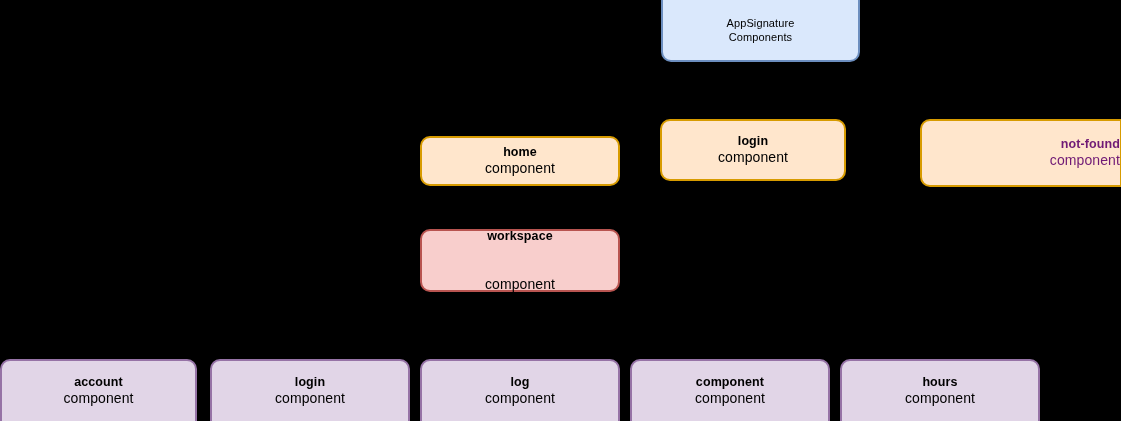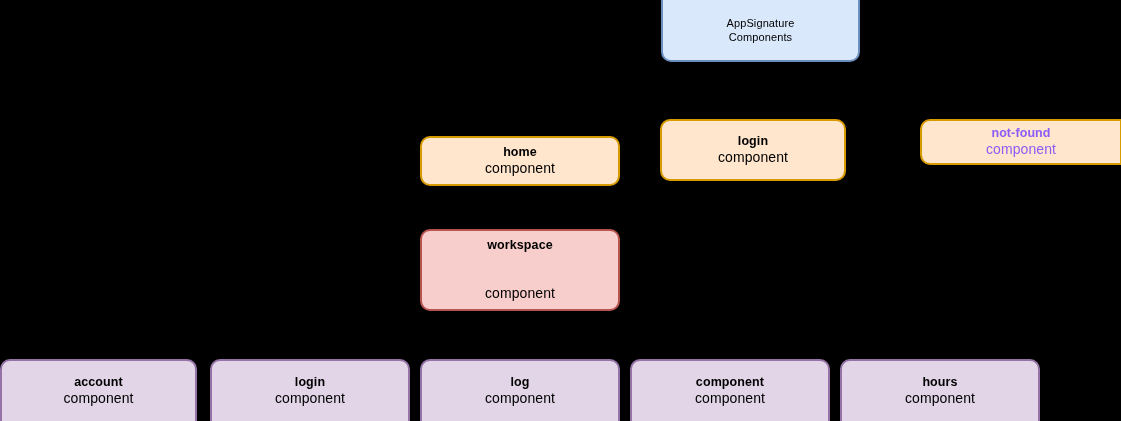--- a/index.html
+++ b/index.html
@@ -73,25 +73,25 @@
       <div class="n-sub">Components</div>
     </div>
     <div class="node page" style="left: 420px; top: 136px; width: 200px; height: 50px; background: rgb(255, 230, 204); border-color: rgb(215, 155, 0); color: rgb(0, 0, 0);">
       <div class="n-title">home</div>
       <div class="n-sub">component</div>
     </div>
     <div class="node page" style="left: 660px; top: 119px; width: 186px; height: 62px; background: rgb(255, 230, 204); border-color: rgb(215, 155, 0); color: rgb(0, 0, 0);">
       <div class="n-title">login</div>
       <div class="n-sub">component</div>
     </div>
-    <div class="node page clip-right" style="left: 920px; top: 119px; width: 202px; height: 46px; background: rgb(255, 230, 204); border-color: rgb(215, 155, 0); color: #8b5cf6;">
+    <div class="node page clip-right" style="left: 920px; top: 119px; width: 202px; height: 68px; background: rgb(255, 230, 204); border-color: rgb(215, 155, 0); color: #701a75; align-items: flex-end;">
       <div class="n-title">not-found</div>
       <div class="n-sub">component</div>
     </div>
-    <div class="node workspace" style="left: 420px; top: 229px; width: 200px; height: 82px; background: rgb(248, 206, 204); border-color: rgb(184, 84, 80); color: rgb(0, 0, 0); gap: 32px;">
+    <div class="node workspace" style="left: 420px; top: 229px; width: 200px; height: 63px; background: rgb(248, 206, 204); border-color: rgb(184, 84, 80); color: rgb(0, 0, 0); gap: 32px;">
       <div class="n-title">workspace</div>
       <div class="n-sub">component</div>
     </div>
     <div class="node child clip-bottom" style="left: 0px; top: 359px; width: 197px; height: 64px; background: rgb(225, 213, 231); border-color: rgb(150, 115, 166); color: rgb(0, 0, 0);">
       <div class="n-title">account</div>
       <div class="n-sub">component</div>
     </div>
     <div class="node child clip-bottom" style="left: 210px; top: 359px; width: 200px; height: 64px; background: rgb(225, 213, 231); border-color: rgb(150, 115, 166); color: rgb(0, 0, 0);">
       <div class="n-title">login</div>
       <div class="n-sub">component</div>

